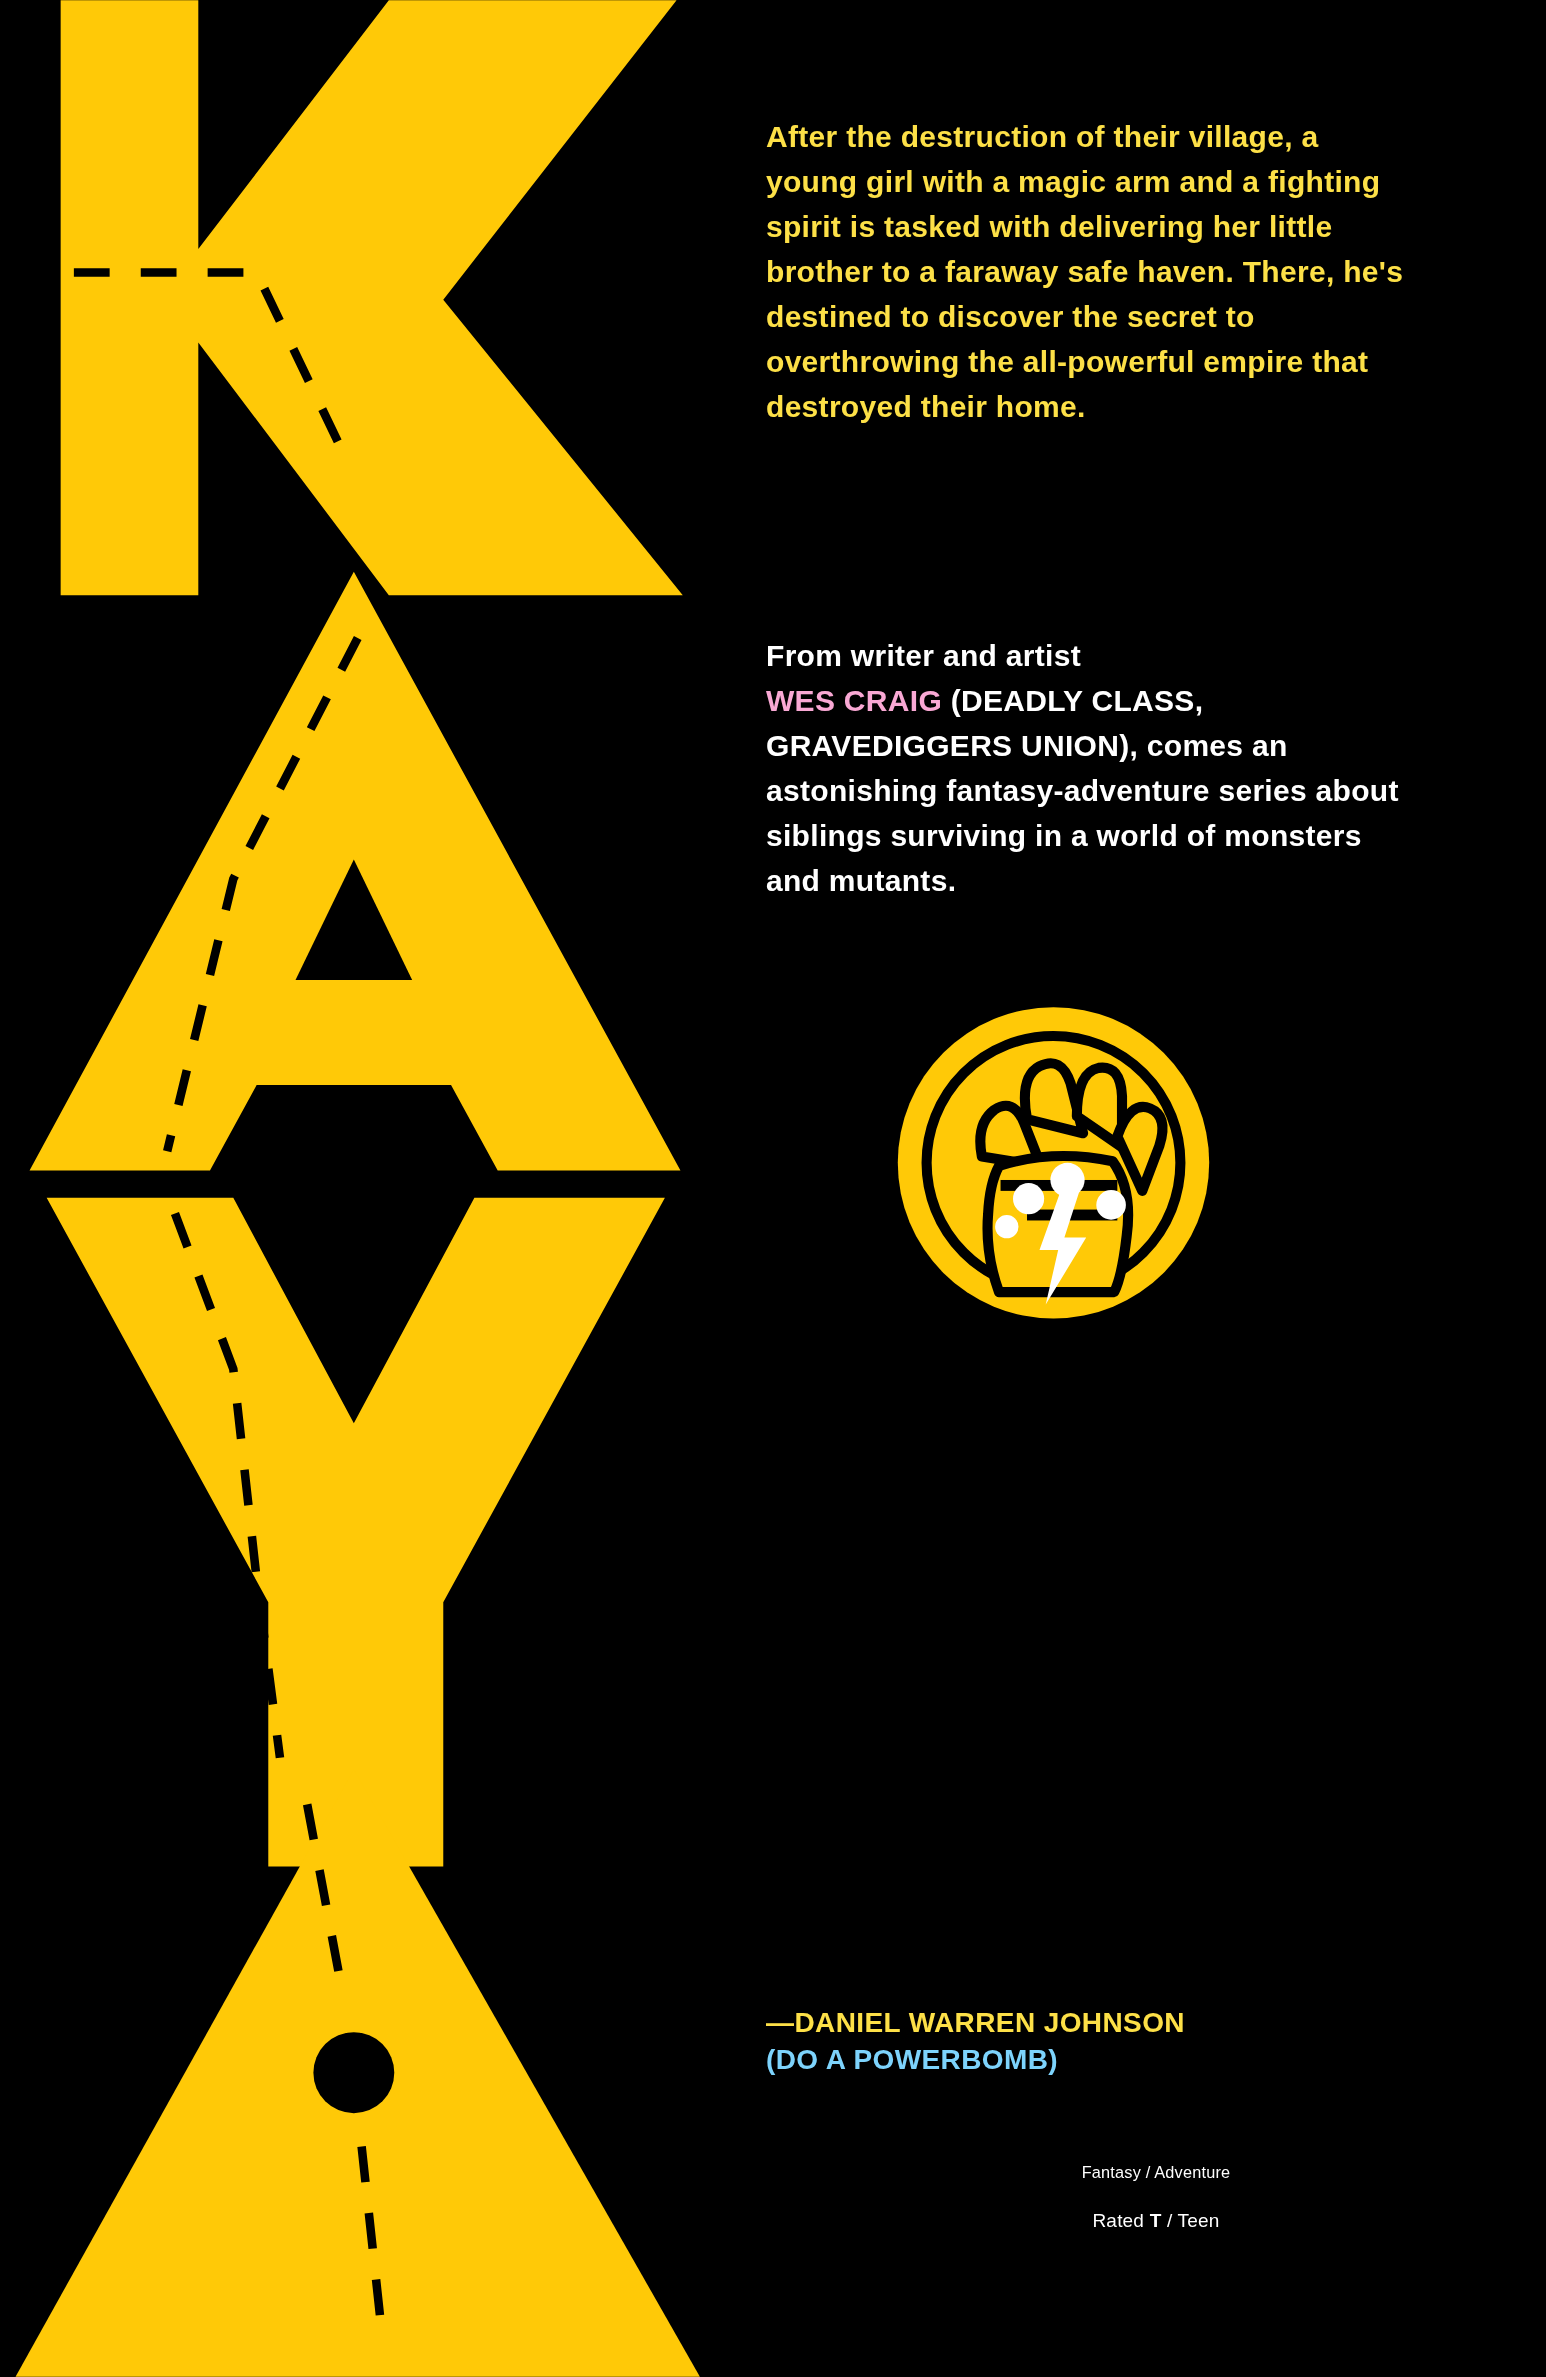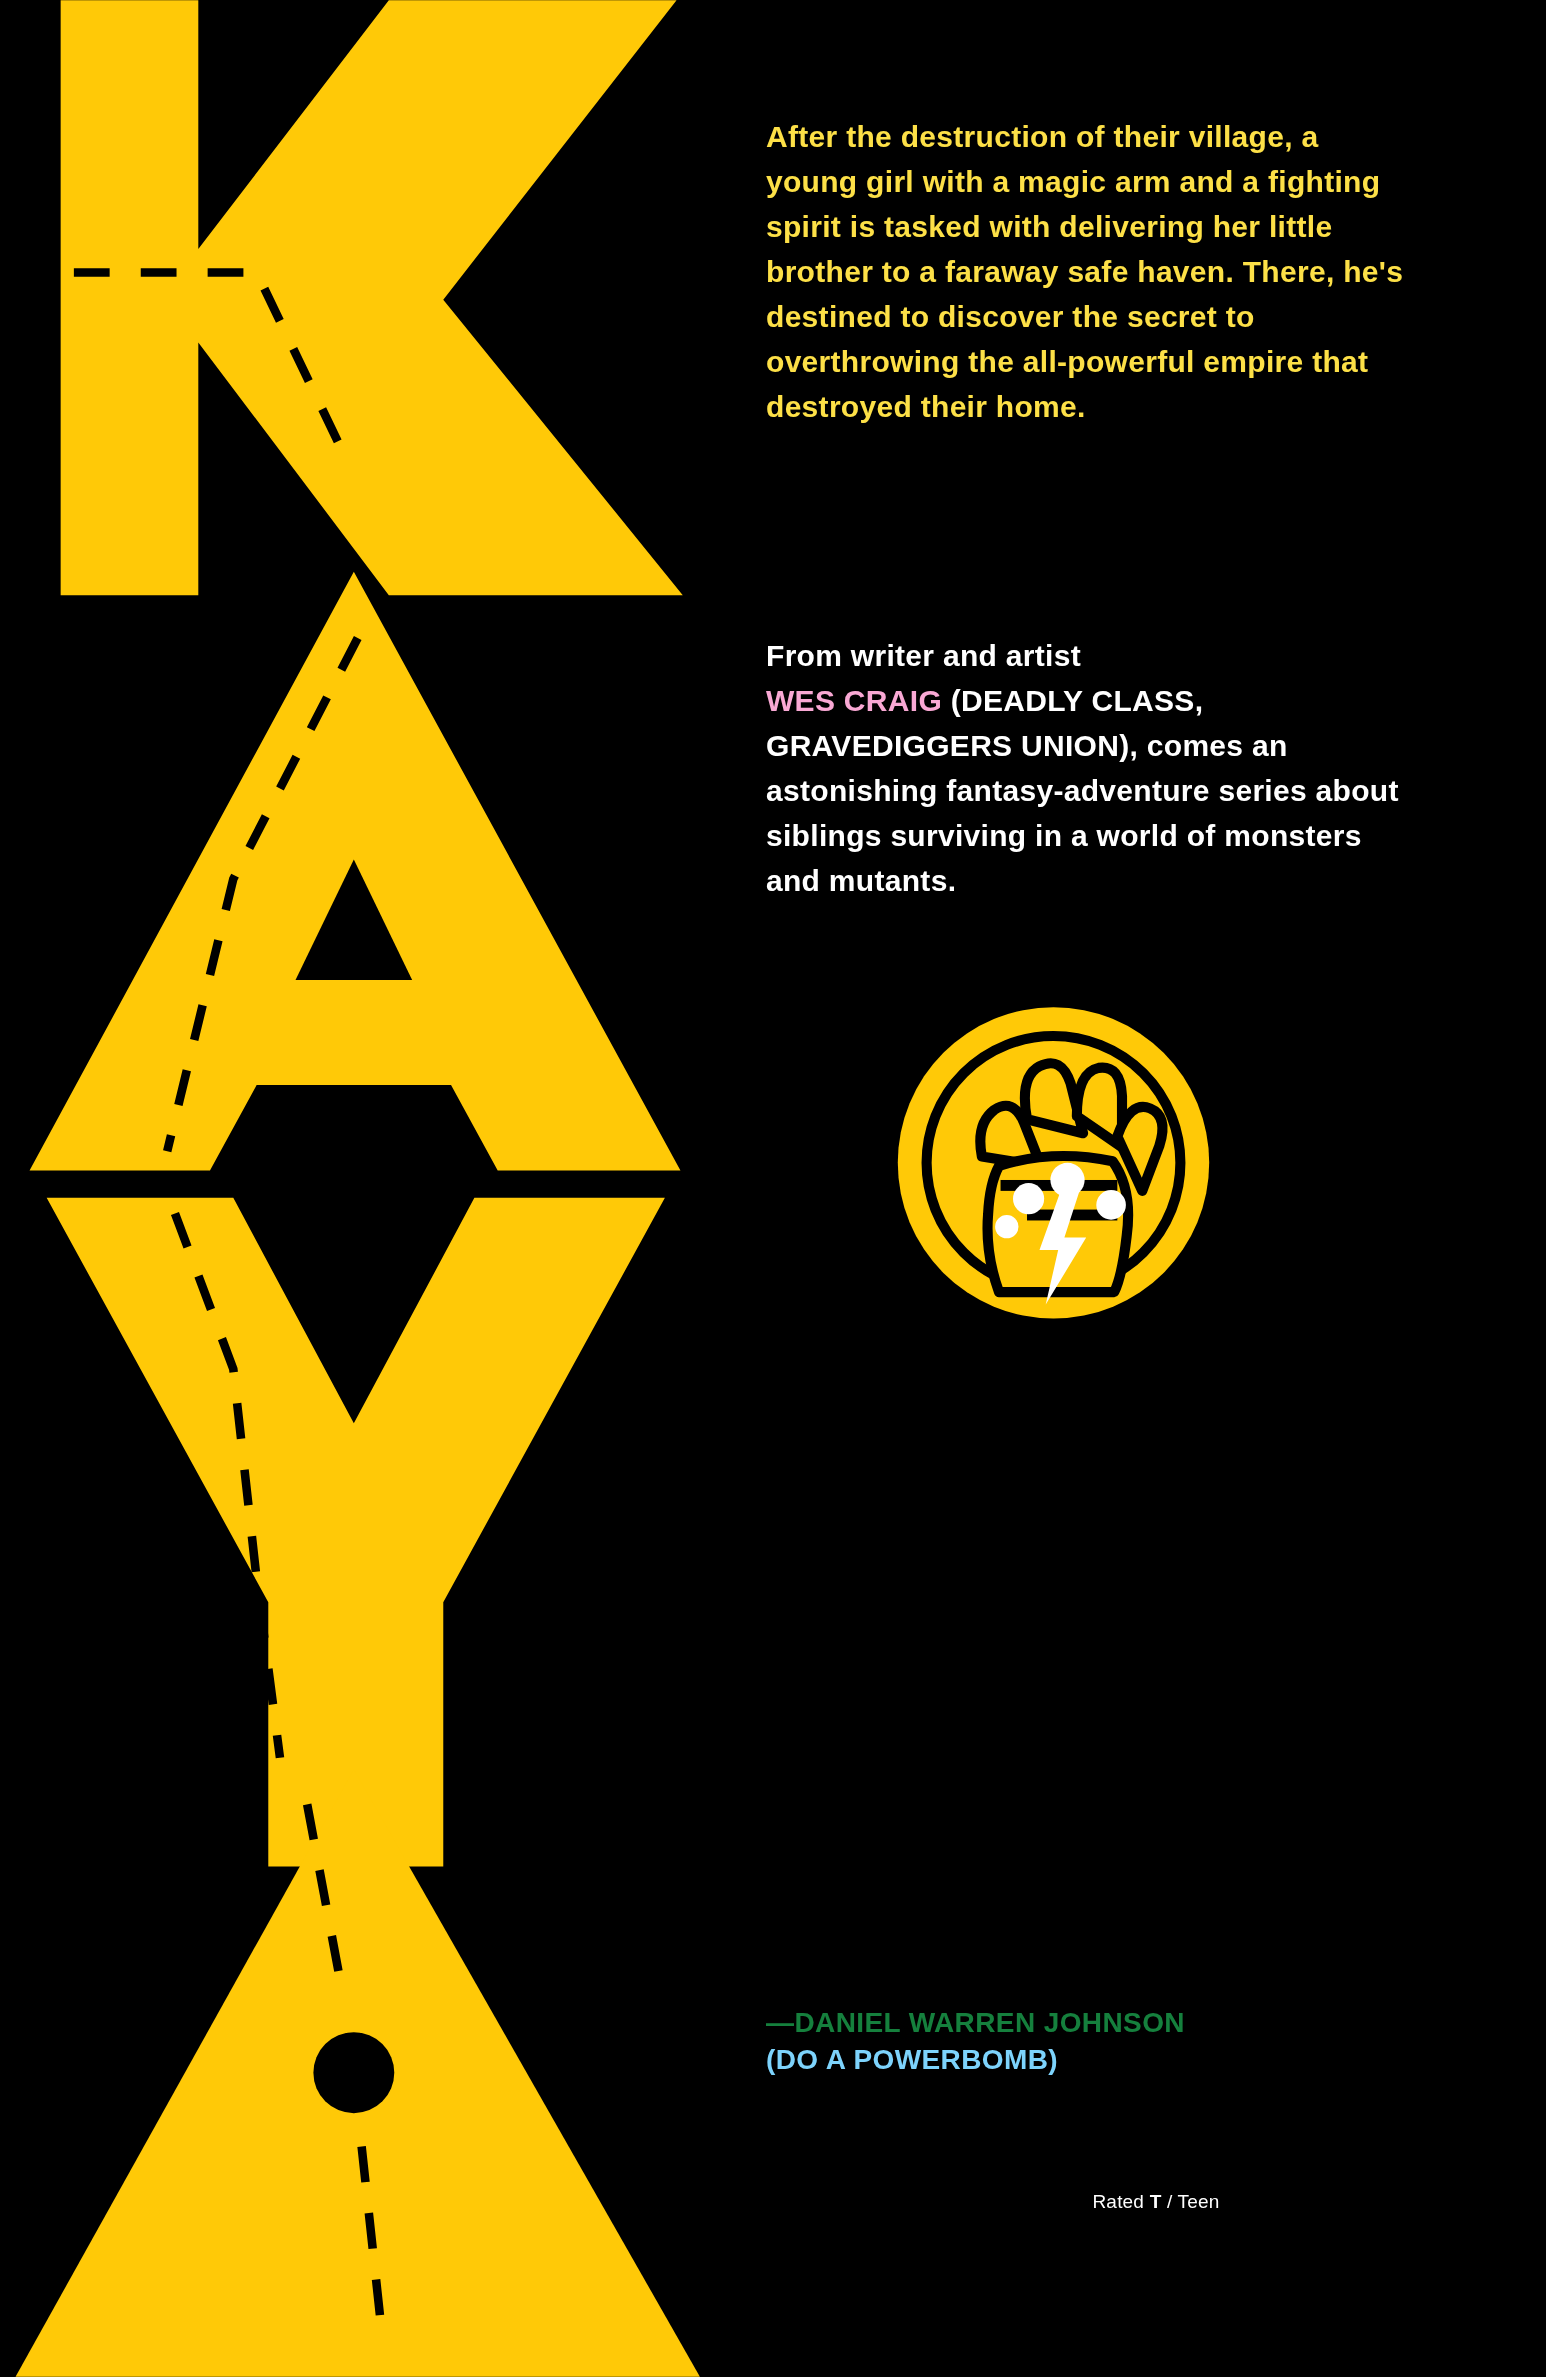--- a/index.html
+++ b/index.html
@@ -102,21 +102,21 @@
   .attribution {
     position: absolute;
     left: 0;
     top: 1976px;
     width: 646px;
     font-size: 28px;
     line-height: 37px;
     font-weight: bold;
     letter-spacing: 0.4px;
   }
-  .attribution .name { color: #15803d; }
+  .attribution .name { color: #fde047; }
   .attribution .work { color: #7dd3fc; }
 
   
   .footer {
     position: absolute;
     left: 0;
     top: 2163px;
     width: 780px;
     text-align: center;
     color: #ffffff;
@@ -196,19 +196,20 @@
     </svg>
   </div>
 
 
   <p class="attribution">
     <span class="name">—DANIEL WARREN JOHNSON</span><br>
     <span class="work">(DO A POWERBOMB)</span>
   </p>
 
   <div class="footer">
+    <div class="genre">Fantasy / Adventure</div>
     <div class="rating">
       <span>Rated </span><b>T</b><span> / Teen</span>
     </div>
   </div>
 
 </div>
 
 
 </body></html>

